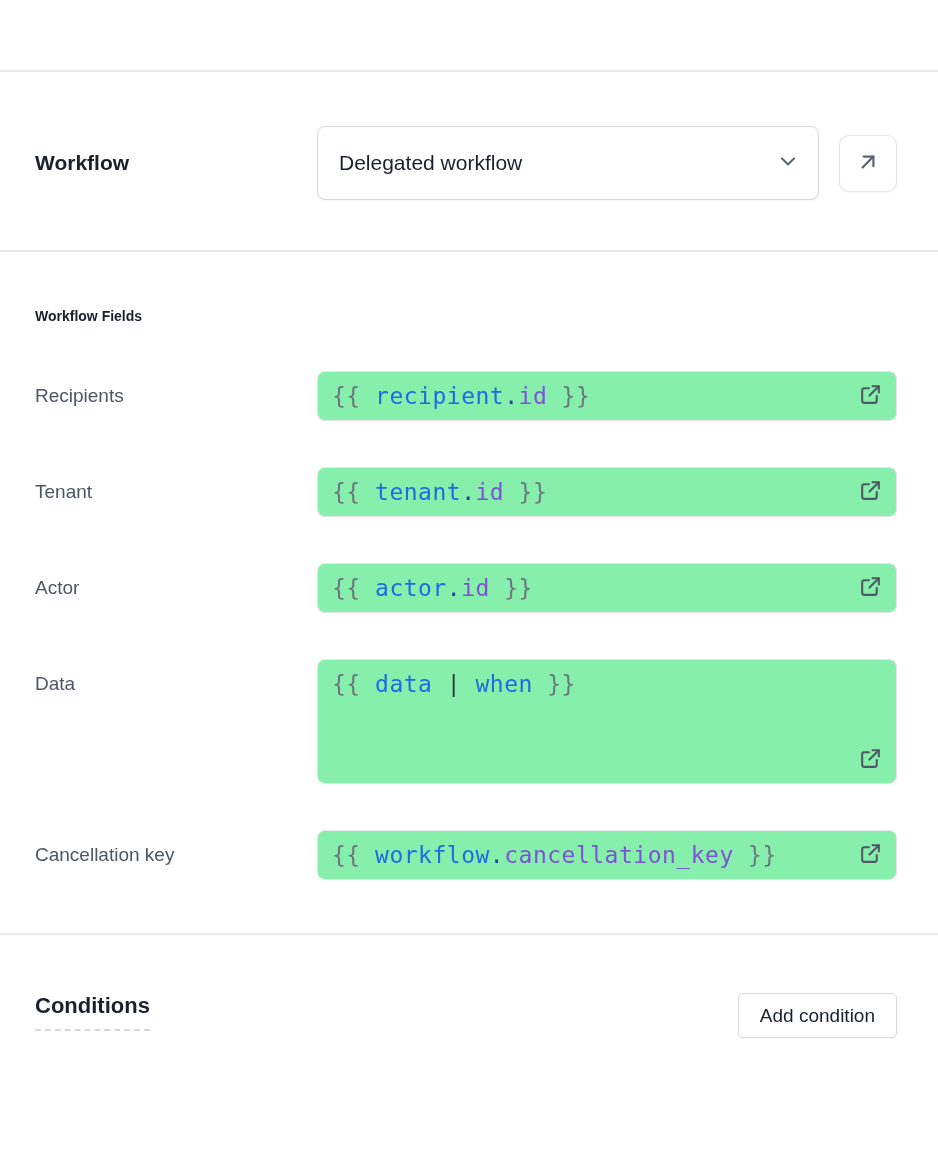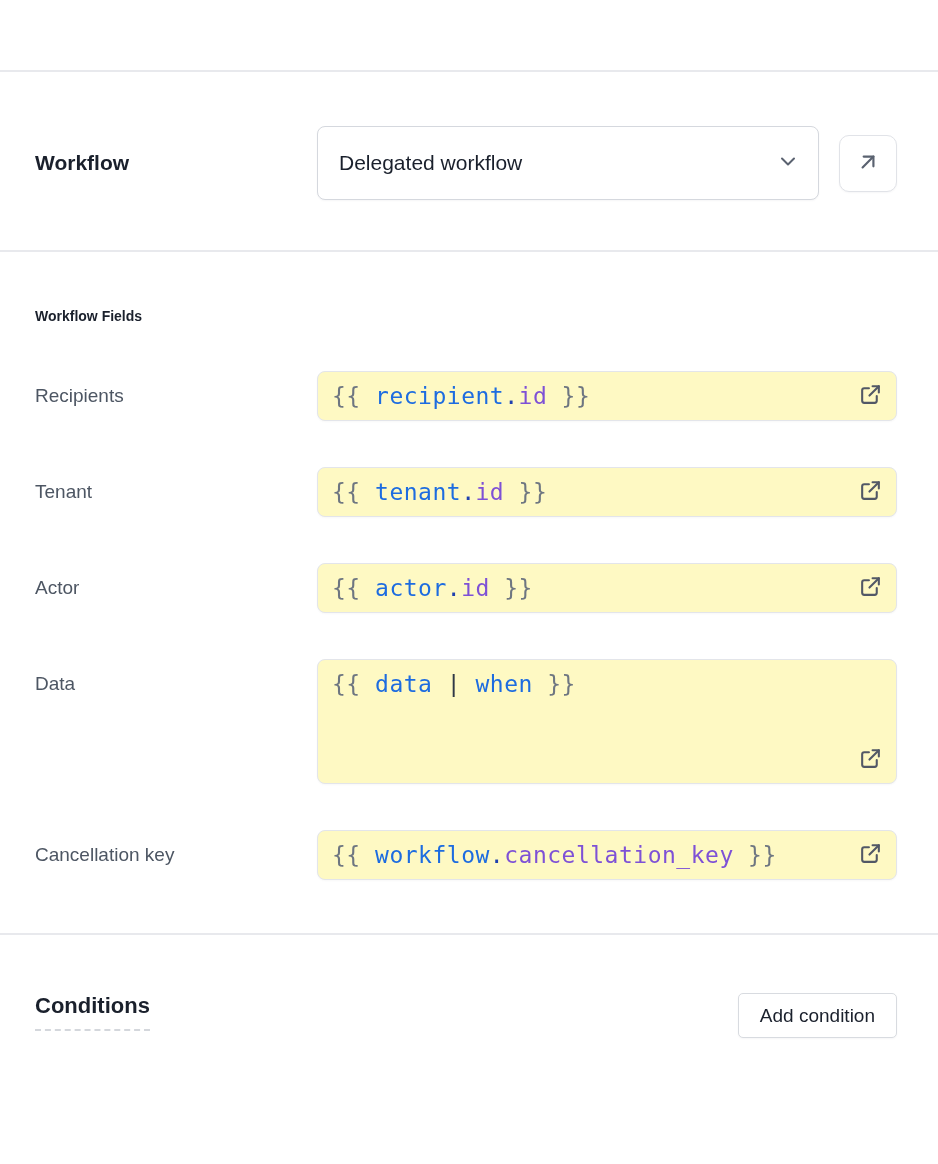--- a/index.html
+++ b/index.html
@@ -44,21 +44,21 @@
   
   .fields-section { padding: 0 41px 0 35px; }
   .section-heading { margin-top: 56px; font-size: 14px; font-weight: 700; color: #1a202c; }
   .field-rows { display: block; margin-top: 47px; }
   .field-row { display: flex; align-items: center; margin-bottom: 46px; }
   .field-row.multiline { align-items: flex-start; }
   .field-label { flex: 0 0 282px; font-size: 19px; color: #4d5663; }
   .field-row.multiline .field-label { padding-top: 14px; }
   .field-input {
     position: relative; flex: 1; min-height: 50px;
-    border: 1px solid #e3e5ea; border-radius: 8px; background: #fef9c3;
+    border: 1px solid #e3e5ea; border-radius: 8px; background: #86efac;
     display: flex; align-items: center; padding: 0 52px 0 14px;
     box-shadow: 0 1px 2px rgba(16,24,40,.03); cursor: text;
   }
   .field-input.multiline { min-height: 125px; align-items: flex-start; padding-top: 11px; }
   .code { font-family: "DejaVu Sans Mono", "Liberation Mono", monospace; font-size: 23px; letter-spacing: .5px; white-space: pre; }
   .tok-brace { color: #6e7681; }
   .tok-var   { color: #1d6ce0; }
   .tok-dot   { color: #1e40af; }
   .tok-prop  { color: #7e51d6; }
   .tok-pipe  { color: #2f3846; }

